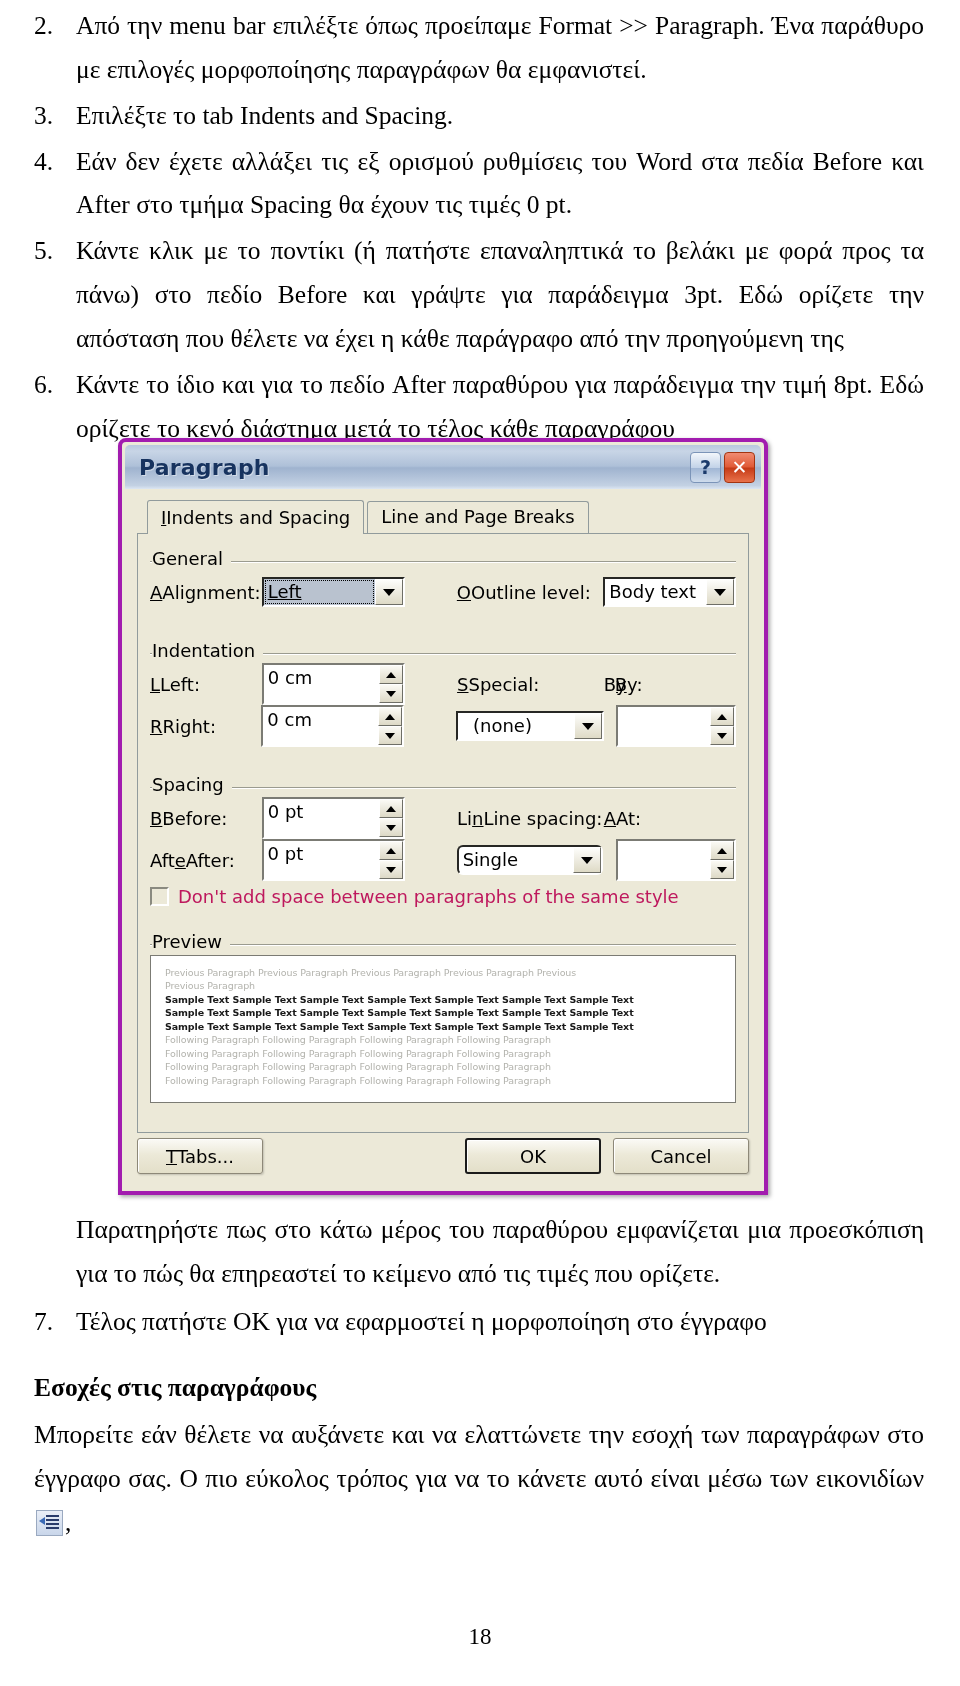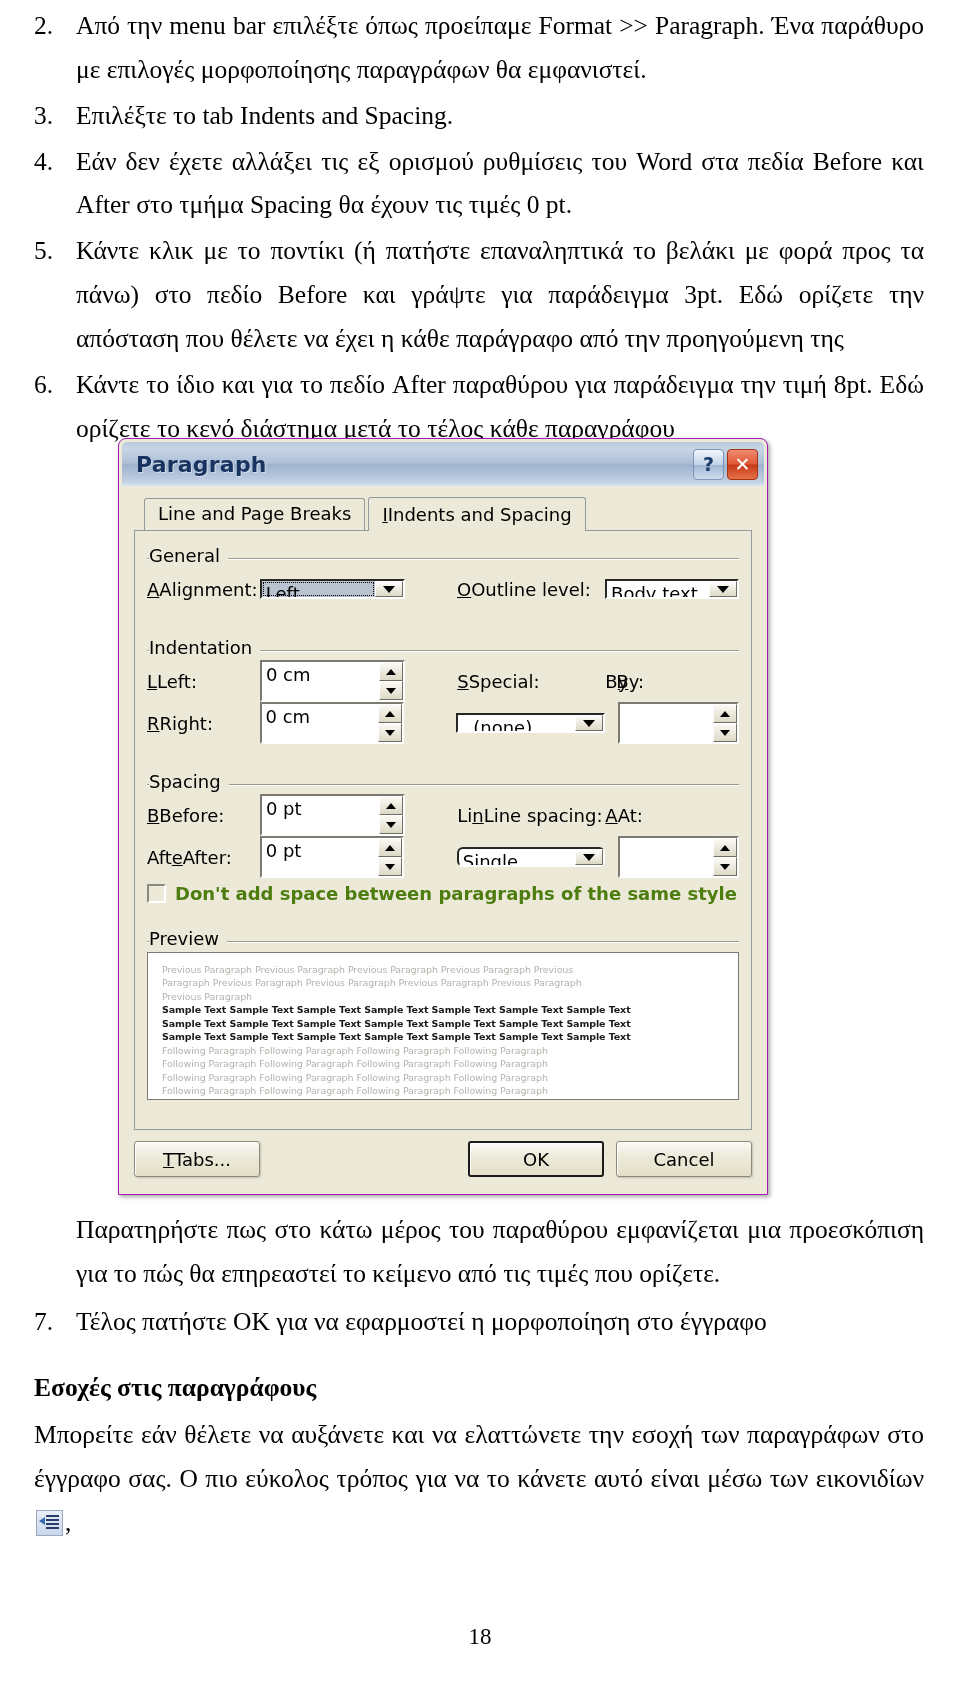--- a/index.html
+++ b/index.html
@@ -94,21 +94,21 @@
   }
 
   
   .dialog {
     position: absolute;
     left: 118px;
     top: 438px;
     width: 650px;
     height: 757px;
     background: #ece9d8;
-    border: 1px solid #a21caf;
+    border: 4px solid #a21caf;
     border-radius: 8px 8px 0 0;
     box-sizing: border-box;
     font-family: "DejaVu Sans", "Liberation Sans", sans-serif;
     box-shadow: 2px 2px 4px rgba(0,0,0,0.35);
     padding: 3px;
   }
   .dlg-inner {
     width: 100%; height: 100%;
     background: #ece9d8;
     position: relative;
@@ -228,28 +228,28 @@
     display: flex;
     align-items: center;
     margin-bottom: 10px;
     height: 32px;
   }
   .lbl {
     font-size: 18px;
     color: #000;
     white-space: nowrap;
   }
-  .lbl.dim { color: #4d7c0f; font-weight: bold; }
+  .lbl.dim { color: #be185d; }
   .lbl u { text-decoration: underline; }
 
   .w-lbl1  { width: 125px; }
 
   
   .combo {
-    height: 20px;
+    height: 30px;
     border: 2px inset #ffffff;
     border-color: #7b7b74 #ffffff #ffffff #7b7b74;
     background: #ffffff;
     display: flex;
     align-items: stretch;
     box-sizing: border-box;
     position: relative;
   }
   .combo .val {
     flex: 1;
@@ -430,25 +430,25 @@
 
     <div class="titlebar">
       <div class="title-text">Paragraph</div>
       <div class="tb-btn tb-help">?</div>
       <div class="tb-btn tb-close">✕</div>
     </div>
 
     <div class="dlg-body">
 
       <div class="tabstrip">
+        <div class="tab active">
+          <u>I</u><span style="margin-left:-9.5px;padding-left:9.5px;">Indents and Spacing</span>
+        </div>
         <div class="tab">
           <span>Line and Page Breaks</span>
-        </div>
-        <div class="tab active">
-          <u>I</u><span style="margin-left:-9.5px;padding-left:9.5px;">Indents and Spacing</span>
         </div>
       </div>
 
       <div class="tabpanel">
 
         <div class="group" style="margin-top:10px;">
           <div class="group-rule"></div>
           <div class="group-title">General</div>
           <div class="group-content">
             <div class="row">
@@ -615,21 +615,20 @@
 
           </div>
         </div>
 
         <div class="group" style="margin-top:26px;">
           <div class="group-rule"></div>
           <div class="group-title">Preview</div>
           <div class="group-content" style="padding-top:22px;">
             <div class="previewbox">
               <div class="pv-line">Previous Paragraph Previous Paragraph Previous Paragraph Previous Paragraph Previous</div>
-              <div class="pv-line">Paragraph Previous Paragraph Previous Paragraph Previous Paragraph Previous Paragraph</div>
               <div class="pv-line">Previous Paragraph</div>
               <div class="pv-line sample">Sample Text Sample Text Sample Text Sample Text Sample Text Sample Text Sample Text</div>
               <div class="pv-line sample">Sample Text Sample Text Sample Text Sample Text Sample Text Sample Text Sample Text</div>
               <div class="pv-line sample">Sample Text Sample Text Sample Text Sample Text Sample Text Sample Text Sample Text</div>
               <div class="pv-line">Following Paragraph Following Paragraph Following Paragraph Following Paragraph</div>
               <div class="pv-line">Following Paragraph Following Paragraph Following Paragraph Following Paragraph</div>
               <div class="pv-line">Following Paragraph Following Paragraph Following Paragraph Following Paragraph</div>
               <div class="pv-line">Following Paragraph Following Paragraph Following Paragraph Following Paragraph</div>
             </div>
           </div>

